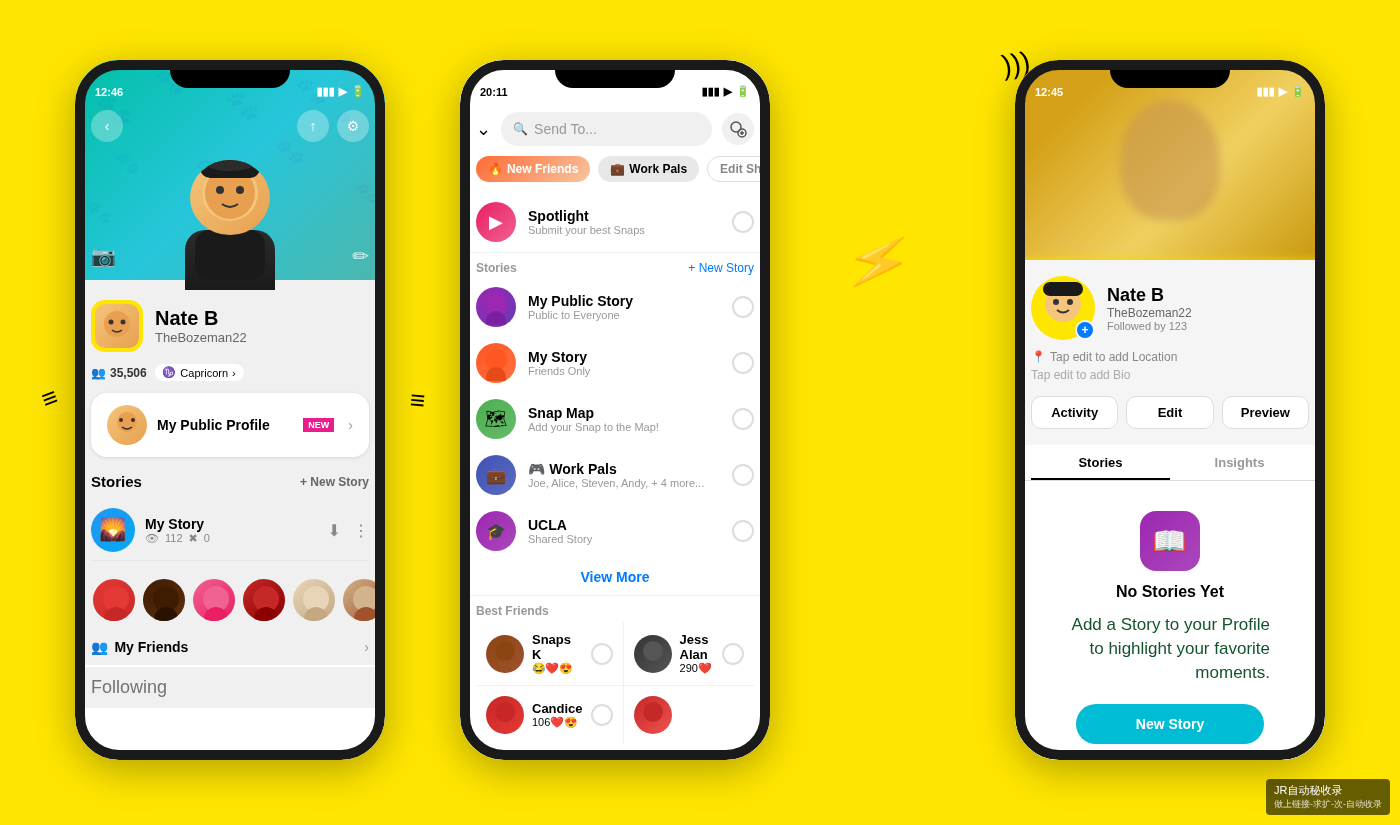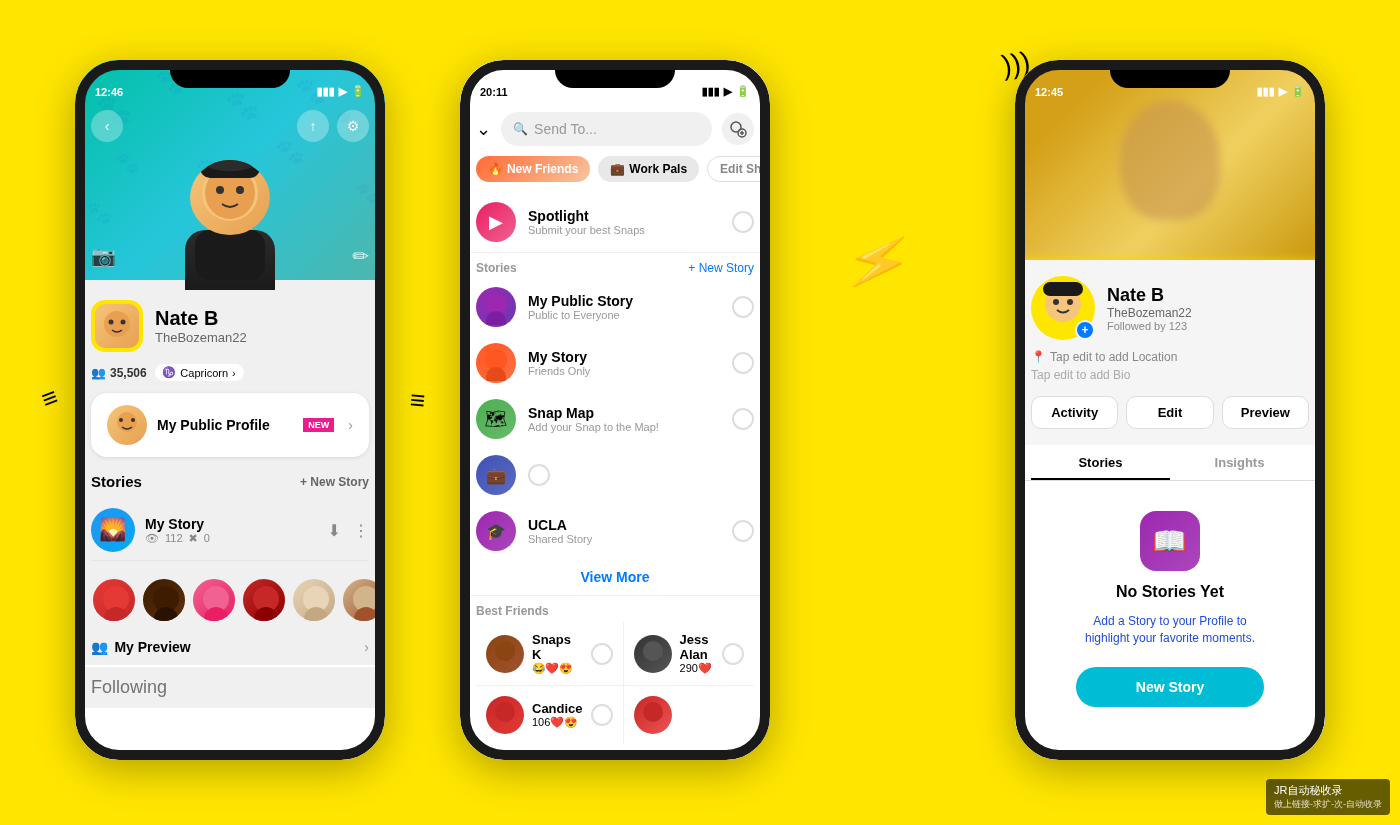--- a/index.html
+++ b/index.html
@@ -721,23 +721,23 @@
     }
 
     .no-stories-title {
       font-size: 16px;
       font-weight: 700;
       color: #000;
       text-align: center;
     }
 
     .no-stories-sub {
-      font-size: 12px;
-      color: #1d4ed8;
-      text-align: center;
+      font-size: 17px;
+      color: #14532d;
+      text-align: right;
       max-width: 200px;
       line-height: 1.4;
     }
 
     .new-story-cta {
       background: #00BCD4;
       color: #fff;
       border-radius: 24px;
       padding: 12px 60px;
       font-size: 14px;
@@ -936,21 +936,21 @@
         <div class="friend-avatar friend-avatar-6">
           <svg width="46" height="46">
               <circle cx="23" cy="20" r="13" fill="#d2b48c"></circle>
               <circle cx="23" cy="40" r="12" fill="#a0522d"></circle>
             </svg>
         </div>
       </div>
       <div class="my-friends-row">
         <div class="my-friends-label">
           <span>👥</span>
-          <span>My Preview</span>
+          <span>My Friends</span>
         </div>
         <span style="color:#999;font-size:14px;">›</span>
       </div>
     </div>
   </div>
 
   <div class="following-bar">
     <span class="following-text">Following</span>
   </div>
 </div>
@@ -1053,20 +1053,24 @@
       <div class="send-info">
         <div class="send-name">Snap Map</div>
         <div class="send-sub">Add your Snap to the Map!</div>
       </div>
       <div class="circle-check"></div>
     </div>
 
     <div class="send-item">
       <div class="send-avatar" style="background:linear-gradient(135deg,#3F51B5,#5C6BC0);">
         <span style="font-size:16px;">💼</span>
+      </div>
+      <div class="send-info">
+        <div class="send-name">🎮 Work Pals</div>
+        <div class="send-sub">Joe, Alice, Steven, Andy, + 4 more...</div>
       </div>
       <div class="circle-check"></div>
     </div>
 
     <div class="send-item">
       <div class="send-avatar" style="background:linear-gradient(135deg,#9C27B0,#AB47BC);">
         <span style="font-size:16px;">🎓</span>
       </div>
       <div class="send-info">
         <div class="send-name">UCLA</div>

